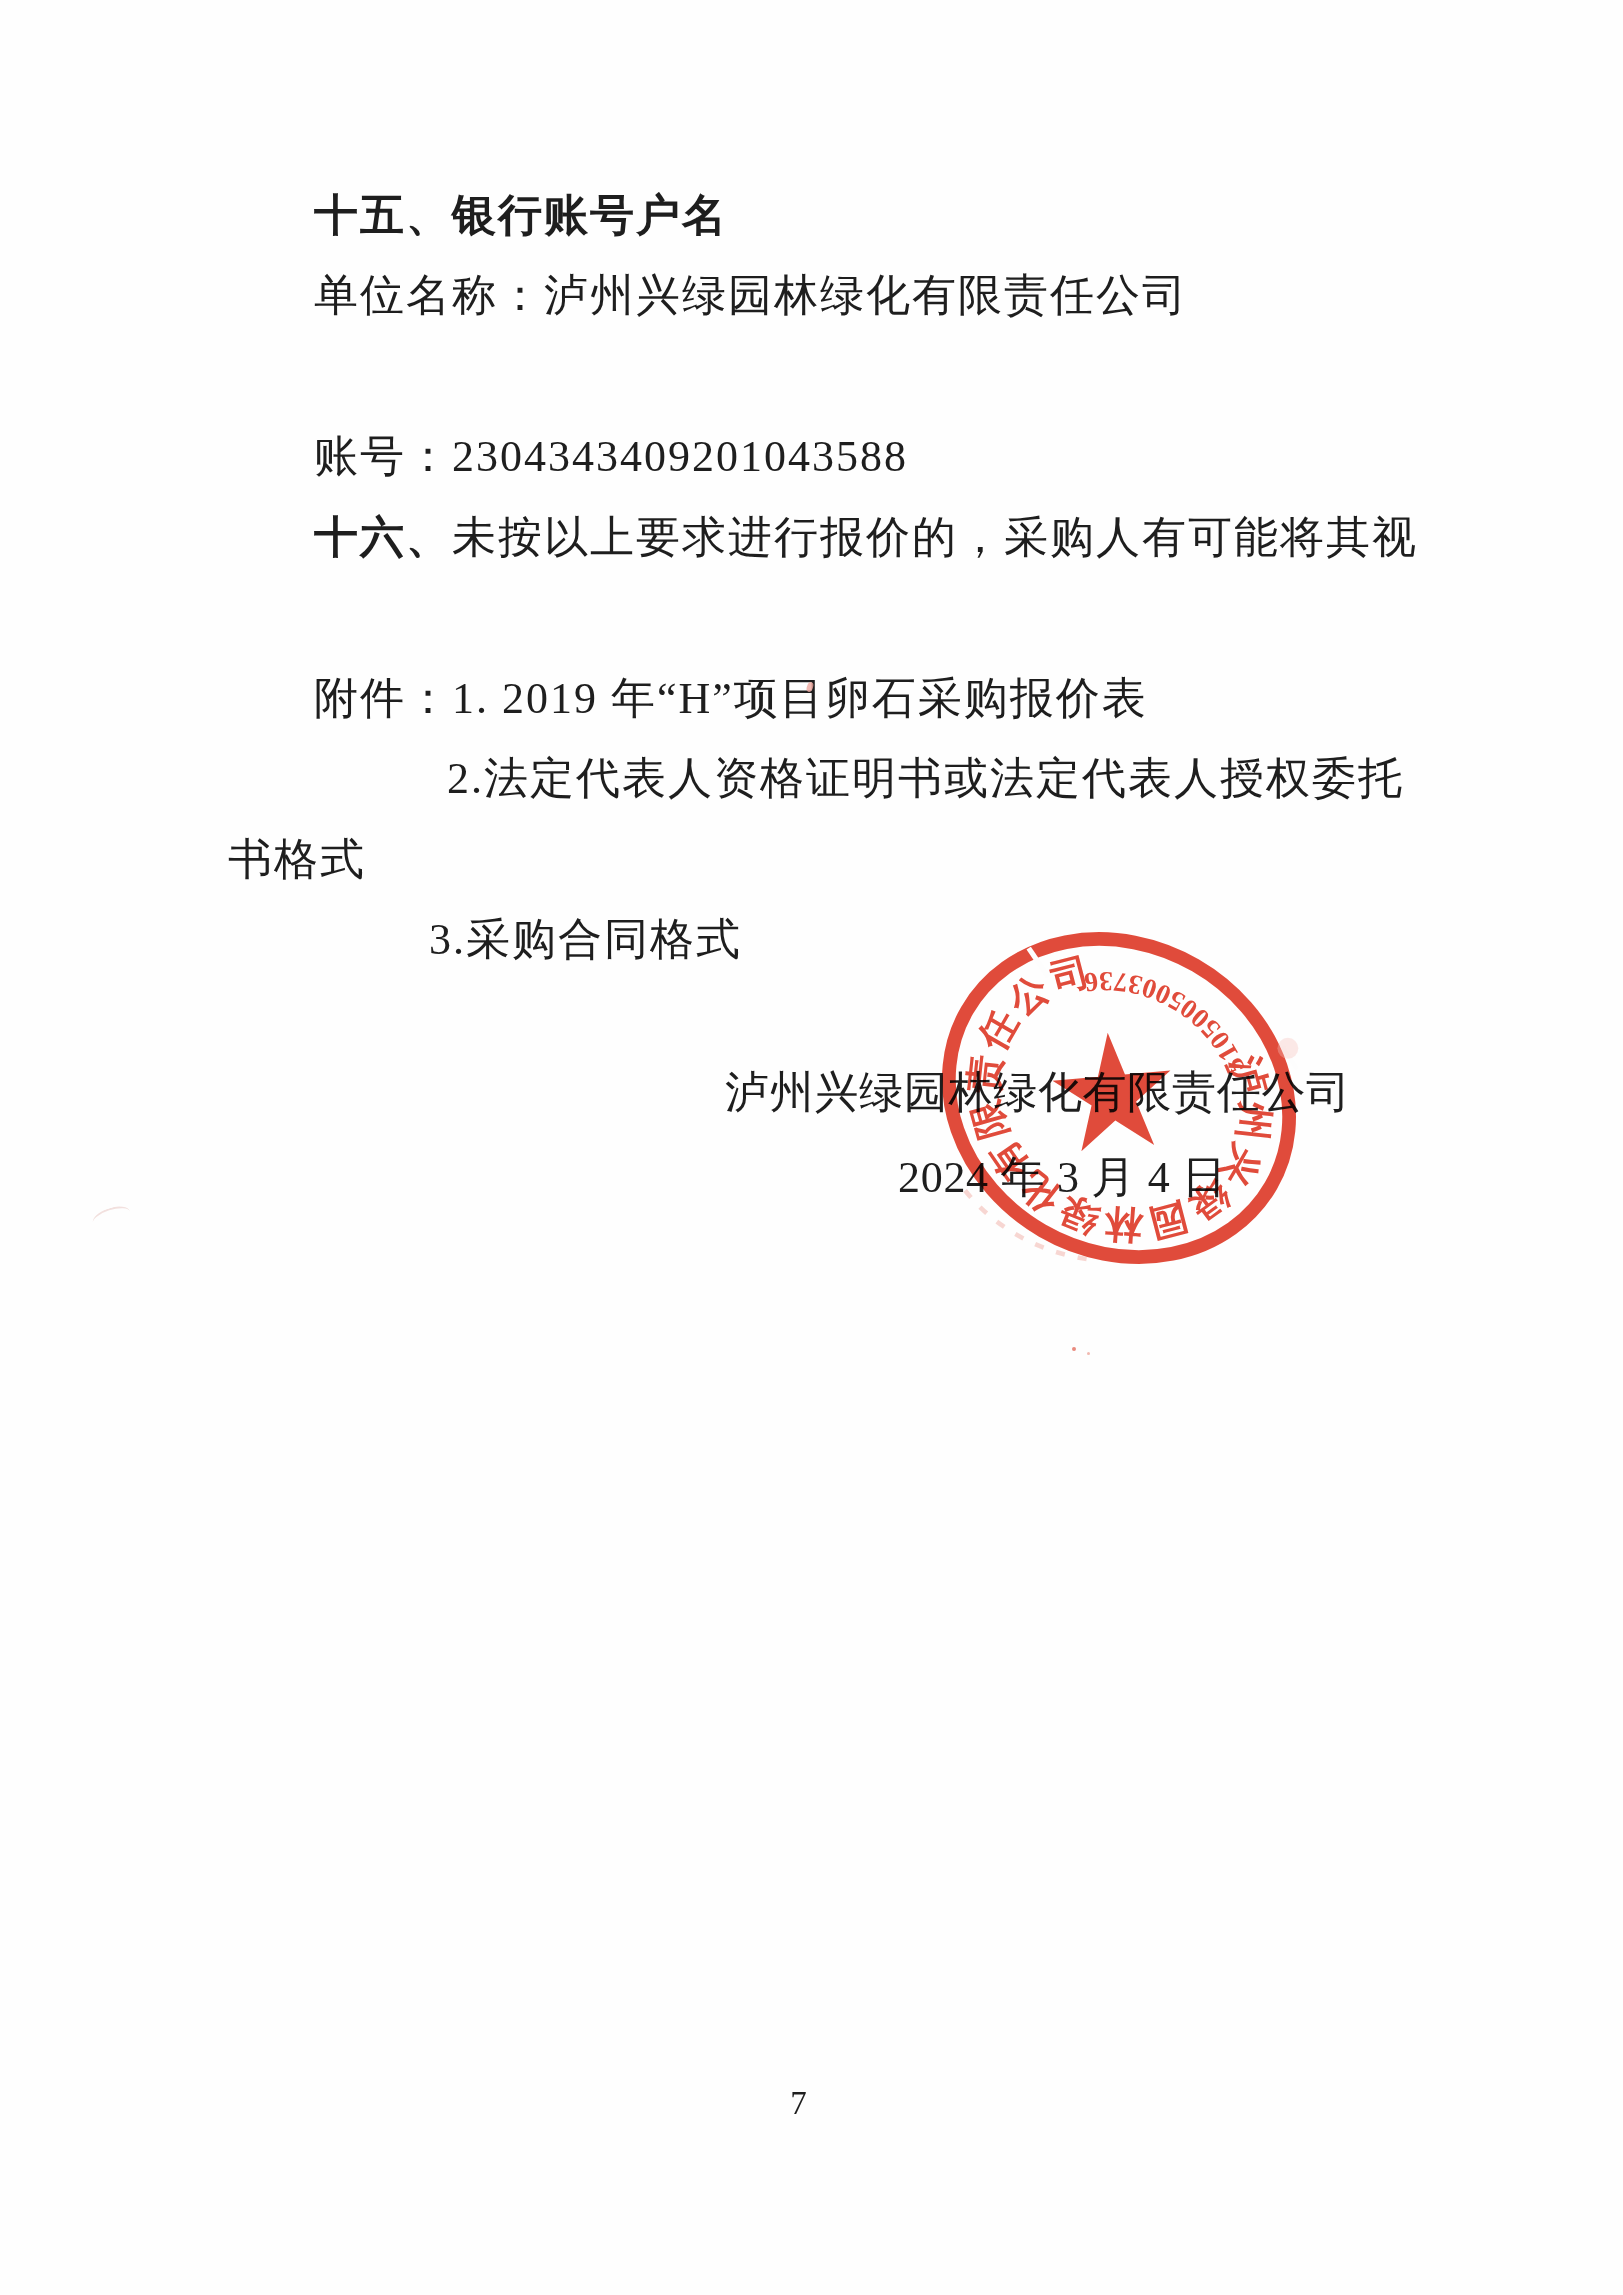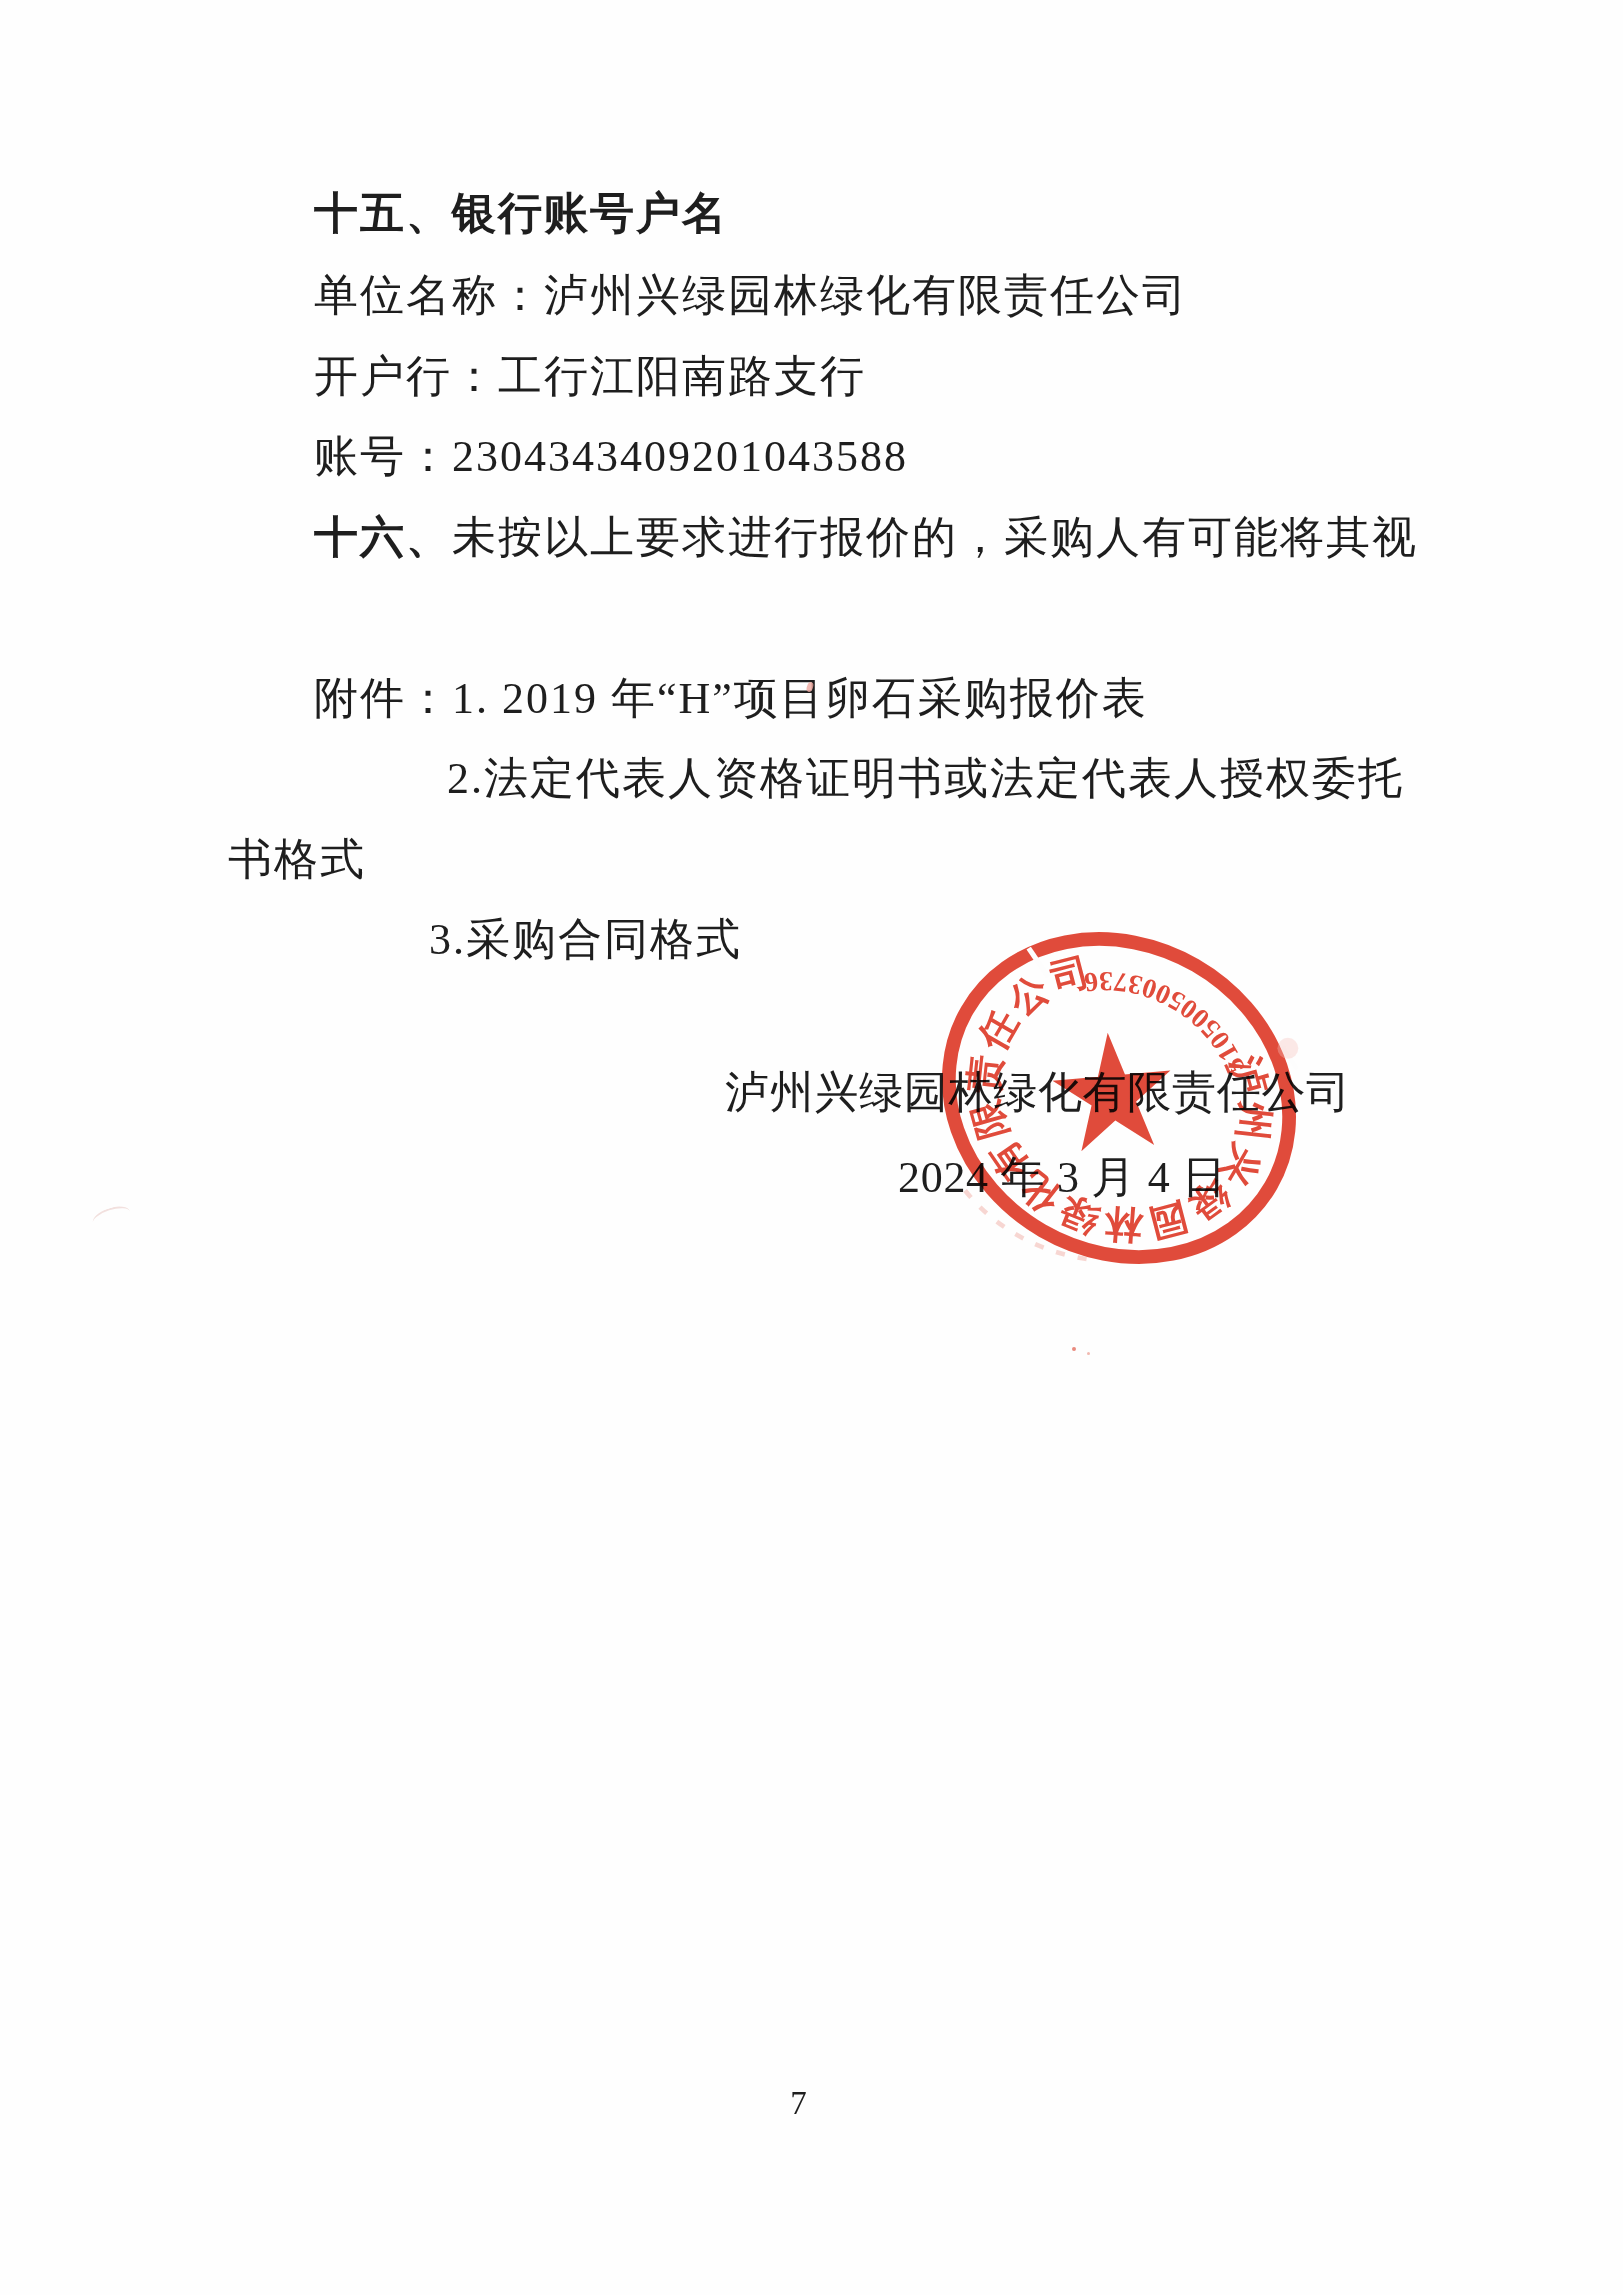--- a/index.html
+++ b/index.html
@@ -12,21 +12,21 @@
     color:#1e1e1e;
   }
   .line{
     position:absolute;
     font-size:44px;
     letter-spacing:2px;
     white-space:pre;
     line-height:1;
     color:#1e1e1e;
   }
-  .bold{font-weight:bold;font-family:Liberation Mono, monospace;}
+  .bold{font-weight:bold;}
   .sig{
     position:absolute;
     font-size:44px;
     letter-spacing:0.7px;
     white-space:pre;
     line-height:1;
   }
   #page-number{
     position:absolute;
     left:0;top:2085px;width:1597px;
@@ -50,21 +50,20 @@
 </style>
 </head>
 <body>
 
 <div id="page">
 
   <div class="line bold" style="left:314px;top:194px">十五、银行账号户名</div>
 
   <div class="line" style="left:314px;top:274px">单位名称：泸州兴绿园林绿化有限责任公司</div>
 
-  <div class="line" style="left:314px;top:355px">开户行：工行江阳南路支行</div>
 
   <div class="line" style="left:314px;top:435px">账号：2304343409201043588</div>
 
   <div class="line" style="left:314px;top:516px"><span class="bold">十六、</span><span>未按以上要求进行报价的，采购人有可能将其视</span></div>
 
 
   <div class="line" style="left:314px;top:677px">附件：1. 2019 年“H”项目卵石采购报价表</div>
 
   <div class="line" style="left:447px;top:757px">2.法定代表人资格证明书或法定代表人授权委托</div>
 

